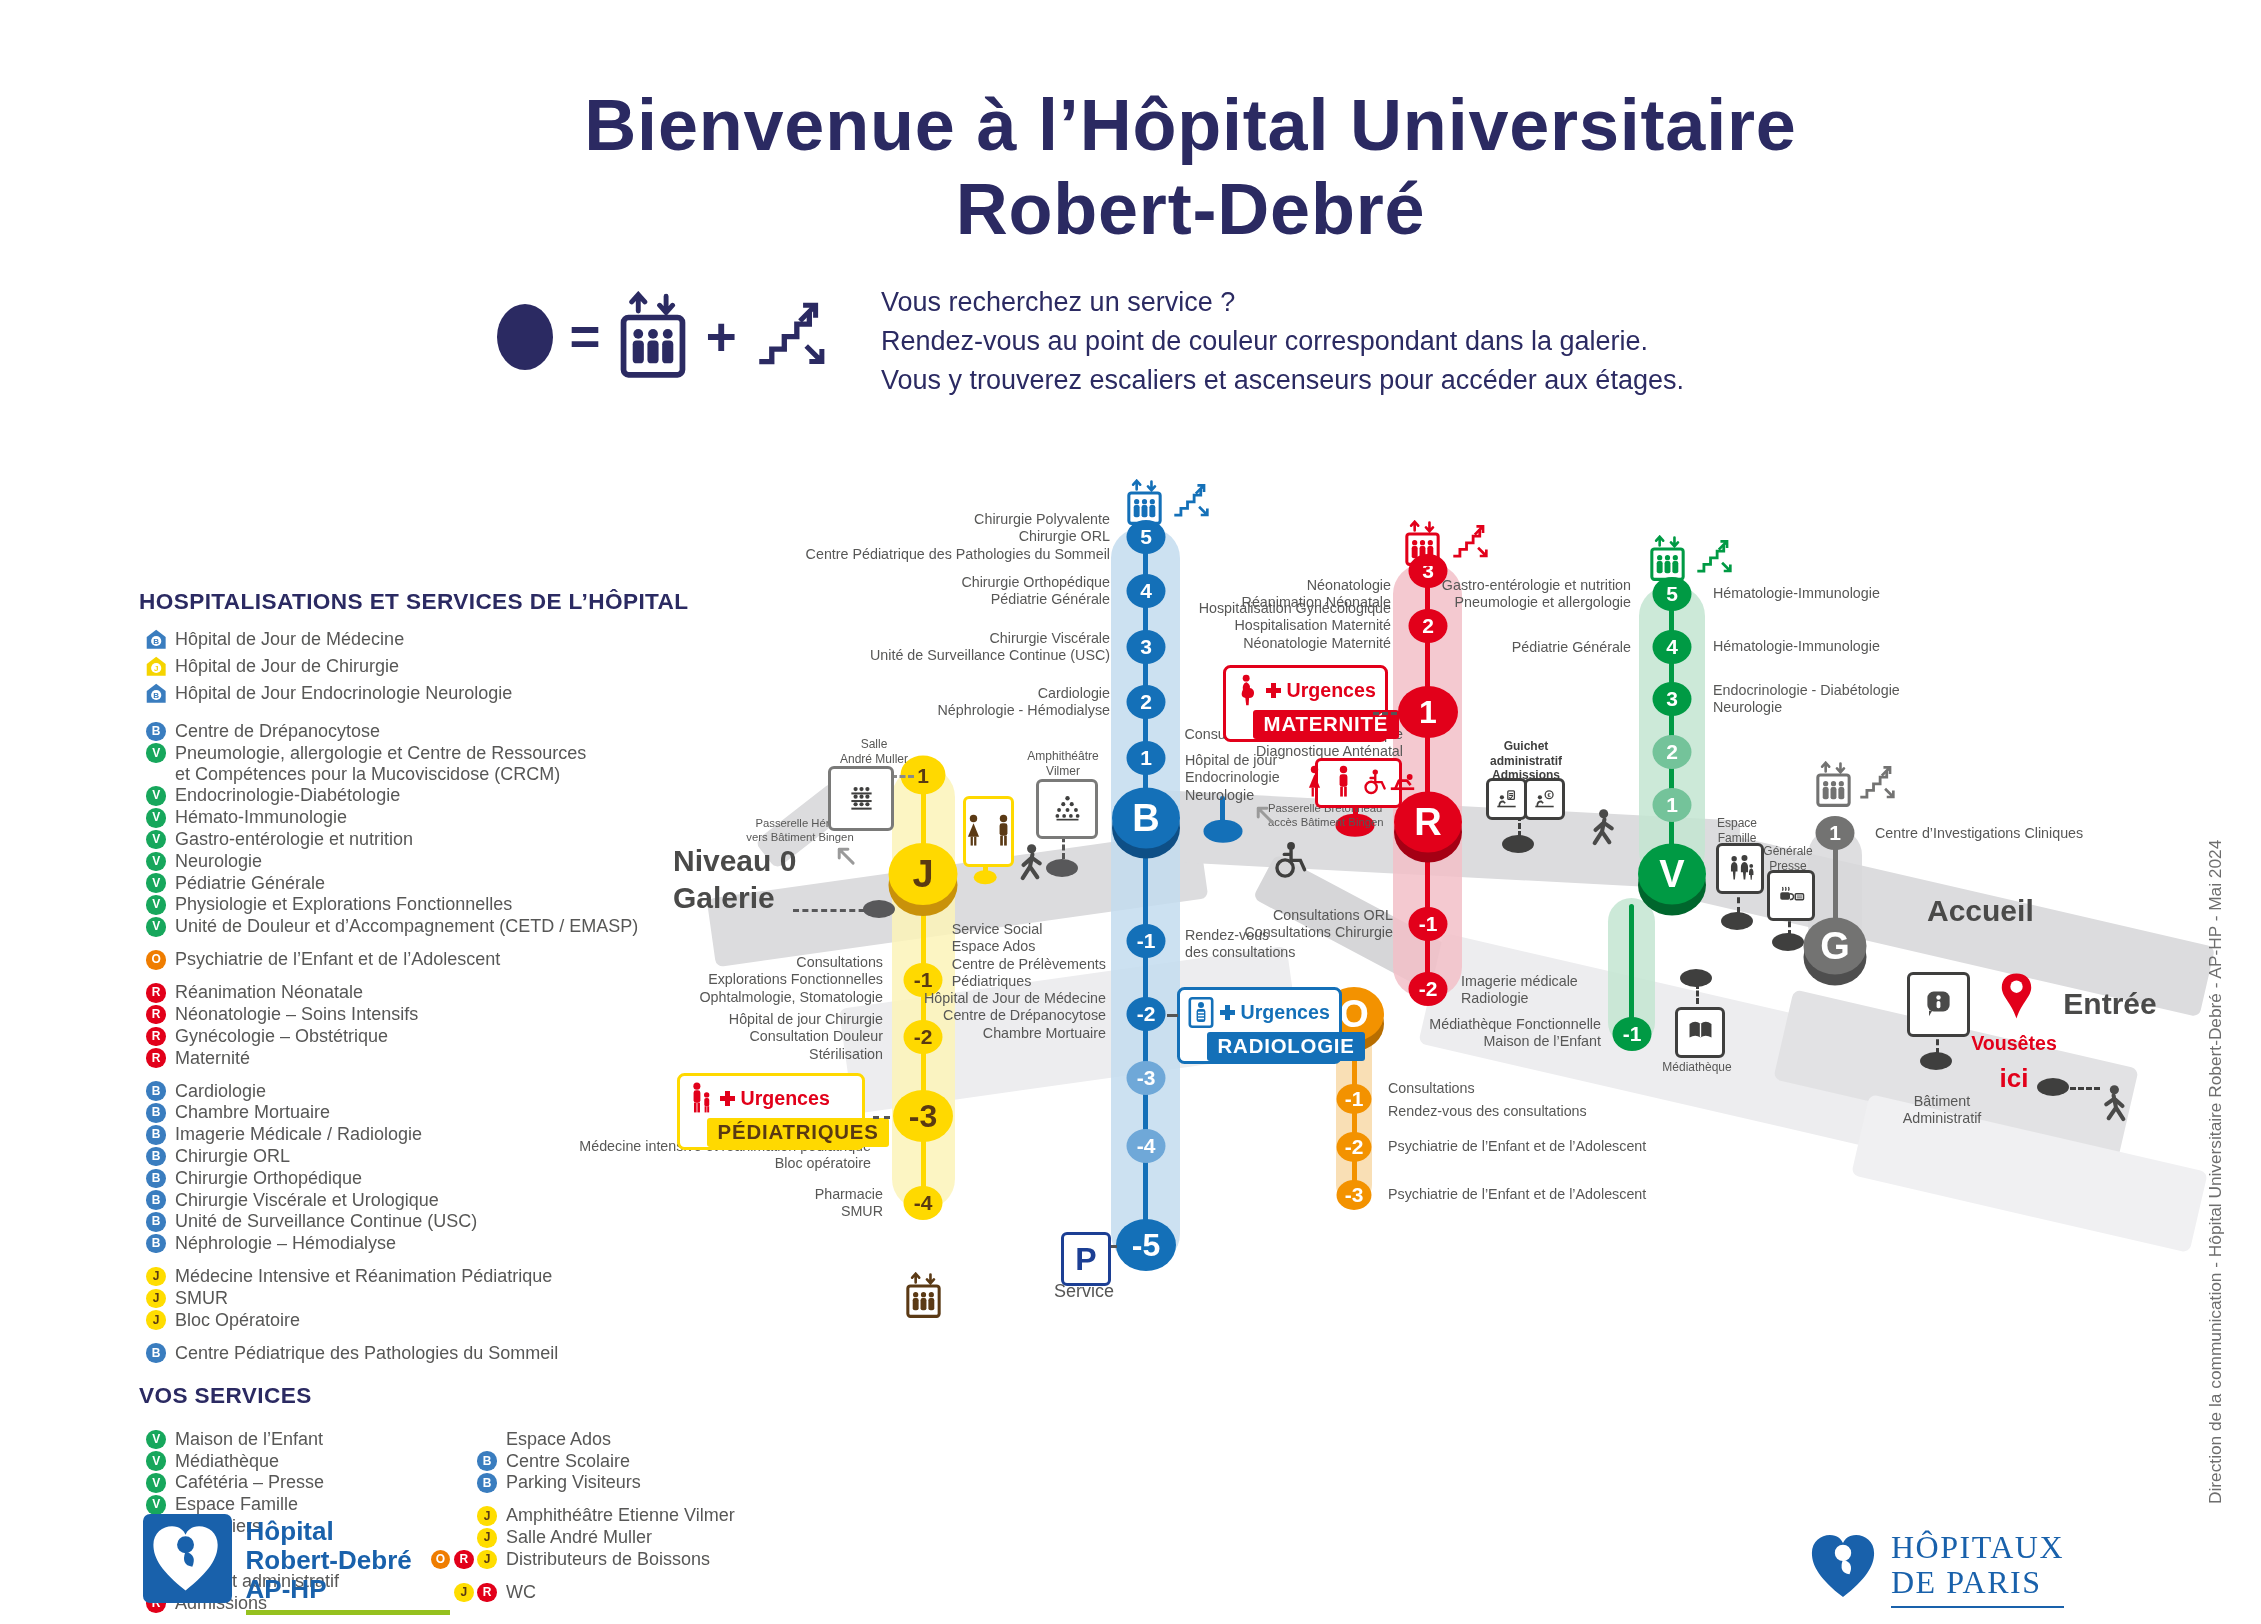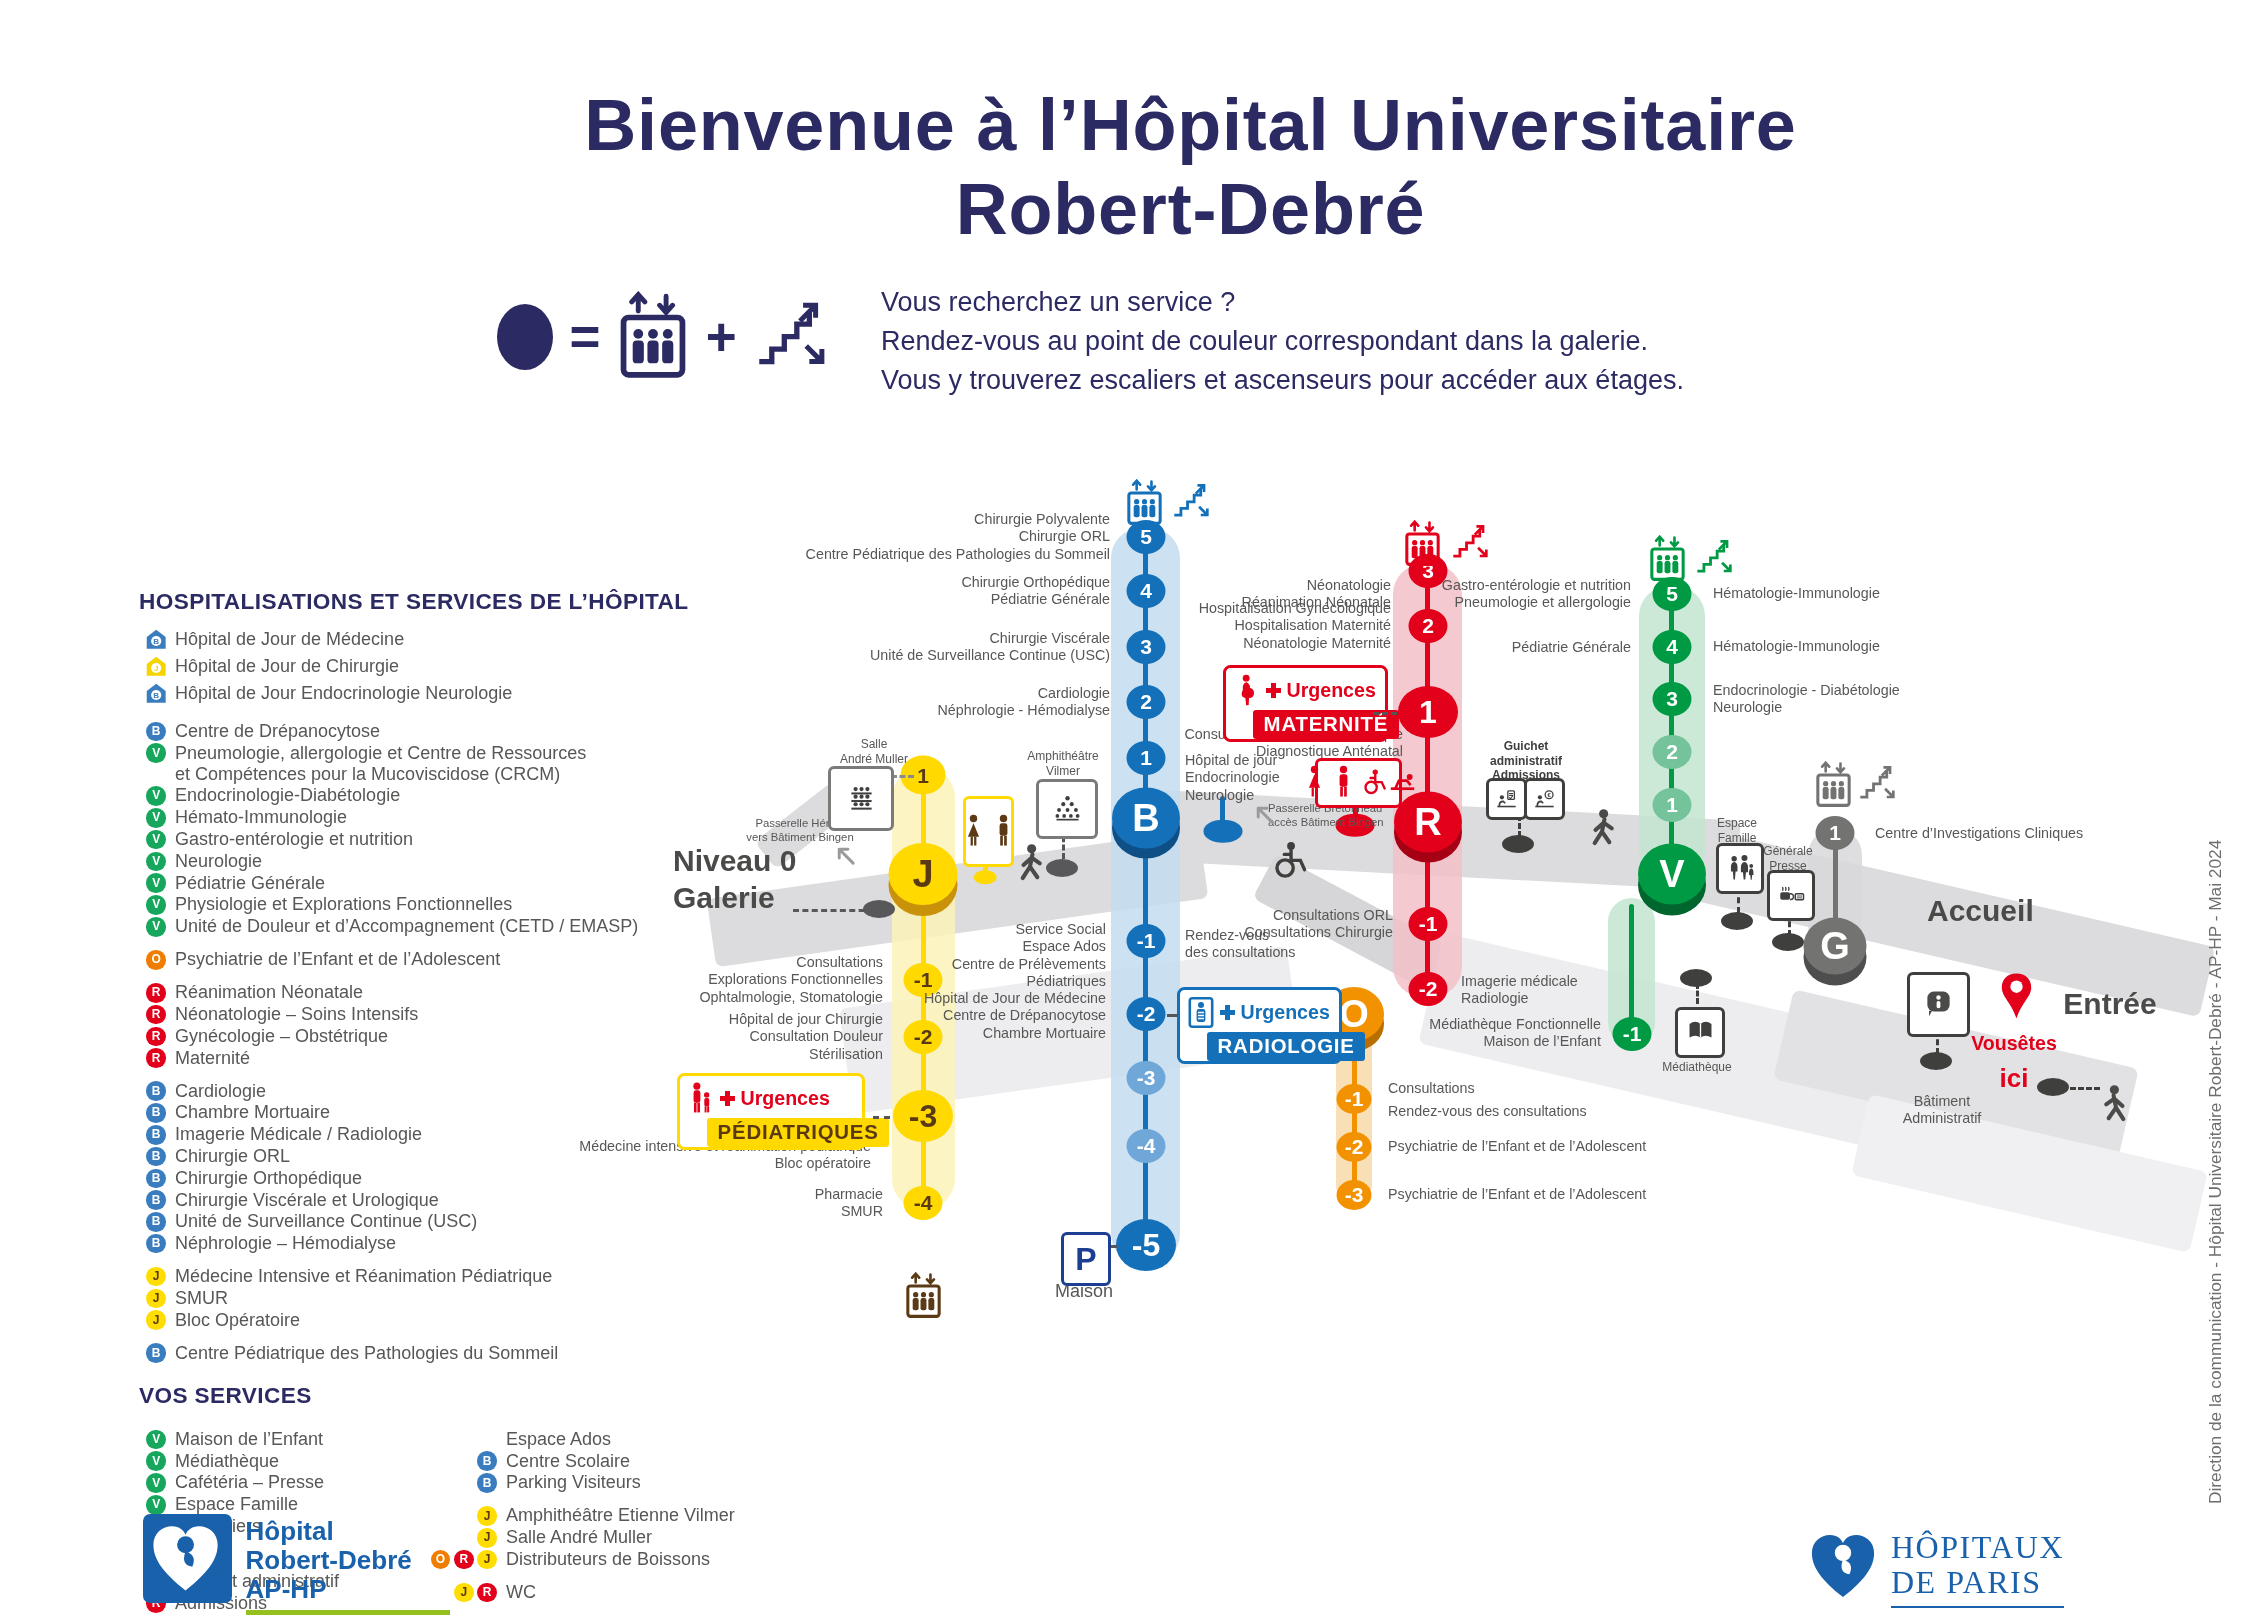--- a/index.html
+++ b/index.html
@@ -574,37 +574,37 @@
       </div>
       <div class="mlabel" style="left: 1110px; top: 702px; font-size: 14.3px; text-align: right; line-height: 1.22; color: rgb(87, 87, 86); font-weight: normal; transform: translate(-100%, -50%);">
         <div>Cardiologie</div>
         <div>Néphrologie - Hémodialyse</div>
       </div>
       <div class="mlabel" style="left: 1185px; top: 778px; font-size: 14.3px; text-align: left; line-height: 1.22; color: rgb(87, 87, 86); font-weight: normal; transform: translate(0px, -50%);">
         <div>Hôpital de jour</div>
         <div>Endocrinologie</div>
         <div>Neurologie</div>
       </div>
-      <div class="mlabel" style="left: 1106px; top: 956px; font-size: 14.3px; text-align: right; line-height: 1.22; color: rgb(87, 87, 86); font-weight: normal; transform: translate(-100%, -50%);">
+      <div class="mlabel" style="left: 1106px; top: 956px; font-size: 14.3px; line-height: 1.22; color: rgb(87, 87, 86); font-weight: normal; transform: translate(-100%, -50%);">
         <div>Service Social</div>
         <div>Espace Ados</div>
         <div>Centre de Prélèvements</div>
         <div>Pédiatriques</div>
       </div>
       <div class="mlabel" style="left: 1185px; top: 944px; font-size: 14.3px; text-align: left; line-height: 1.22; color: rgb(87, 87, 86); font-weight: normal; transform: translate(0px, -50%);">
         <div>Rendez-vous</div>
         <div>des consultations</div>
       </div>
       <div class="mlabel" style="left: 1106px; top: 1016px; font-size: 14.3px; text-align: right; line-height: 1.22; color: rgb(87, 87, 86); font-weight: normal; transform: translate(-100%, -50%);">
         <div>Hôpital de Jour de Médecine</div>
         <div>Centre de Drépanocytose</div>
         <div>Chambre Mortuaire</div>
       </div>
       <div class="mlabel" style="left: 1084px; top: 1292px; font-size: 18px; text-align: center; line-height: 1.22; color: rgb(87, 87, 86); font-weight: normal; transform: translate(-50%, -50%);">
-        <div>Maison</div>
+        <div>Service</div>
       </div>
       <div class="mlabel" style="left: 883px; top: 980px; font-size: 14.3px; text-align: right; line-height: 1.22; color: rgb(87, 87, 86); font-weight: normal; transform: translate(-100%, -50%);">
         <div>Consultations</div>
         <div>Explorations Fonctionnelles</div>
         <div>Ophtalmologie, Stomatologie</div>
       </div>
       <div class="mlabel" style="left: 883px; top: 1037px; font-size: 14.3px; text-align: right; line-height: 1.22; color: rgb(87, 87, 86); font-weight: normal; transform: translate(-100%, -50%);">
         <div>Hôpital de jour Chirurgie</div>
         <div>Consultation Douleur</div>
         <div>Stérilisation</div>

